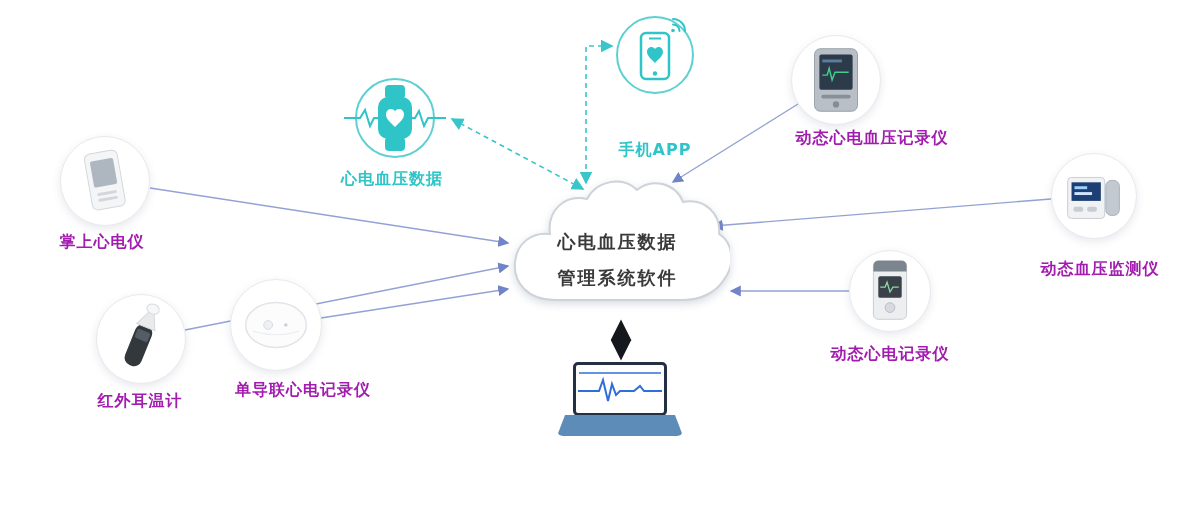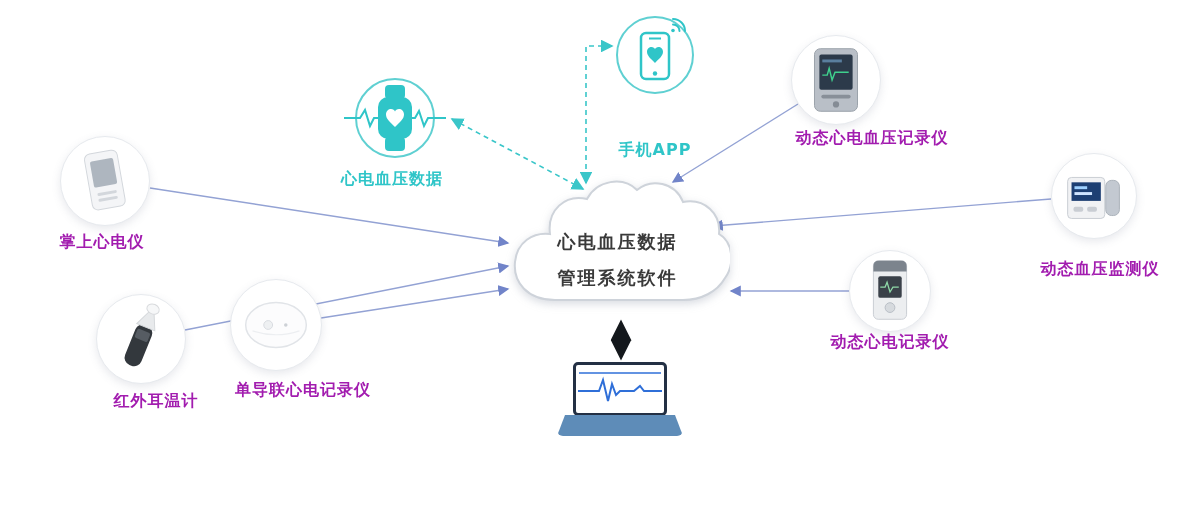--- a/index.html
+++ b/index.html
@@ -175,21 +175,21 @@
   <div class="device-circle" style="left:96px; top:294px; width:90px; height:90px;">
     <svg width="90" height="90" viewBox="0 0 90 90">
       <g transform="rotate(22 45 45)">
         <rect x="36" y="30" width="18" height="44" rx="8" fill="#33383d"></rect>
         <rect x="38" y="36" width="14" height="10" rx="2" fill="#565c63"></rect>
         <path d="M45 10 L55 32 L35 32 Z" fill="#e8eaec" stroke="#d5d8db"></path>
         <ellipse cx="45" cy="12" rx="6.5" ry="5" fill="#f6f7f8" stroke="#d8dadd"></ellipse>
       </g>
     </svg>
   </div>
-  <div class="node-label label-blue" style="left:156px; top:391px;">红外耳温计</div>
+  <div class="node-label label-blue" style="left:140px; top:391px;">红外耳温计</div>
 
   <div class="device-circle" style="left:230px; top:279px; width:92px; height:92px;">
     <svg width="92" height="92" viewBox="0 0 92 92">
       <ellipse cx="46" cy="46" rx="31" ry="23" fill="#fcfcfd" stroke="#e1e4e8" stroke-width="1.5"></ellipse>
       <circle cx="38" cy="46" r="4.5" fill="#eef0f2" stroke="#d8dbe0"></circle>
       <circle cx="56" cy="46" r="1.8" fill="#cdd1d6"></circle>
       <path d="M22 52 q24 8 48 0" fill="none" stroke="#eceef1" stroke-width="1.2"></path>
     </svg>
   </div>
   <div class="node-label label-blue" style="left:295px; top:380px;margin-left:8px;">单导联心电记录仪</div>
@@ -221,21 +221,21 @@
 
   <div class="device-circle" style="left:849px; top:250px; width:82px; height:82px;">
     <svg width="82" height="82" viewBox="0 0 82 82">
       <rect x="24" y="10" width="34" height="60" rx="5" fill="#eceef0" stroke="#c8cdd3"></rect>
       <path d="M24 15 a5 5 0 0 1 5 -5 h24 a5 5 0 0 1 5 5 v6 h-34 Z" fill="#7c848d"></path>
       <rect x="29" y="26" width="24" height="22" rx="2" fill="#3a4149"></rect>
       <polyline points="31,37 36,37 38,32 41,42 44,37 50,37" fill="none" stroke="#8fd9a8" stroke-width="1.3"></polyline>
       <circle cx="41" cy="58" r="5" fill="#d6dade" stroke="#b7bdc4"></circle>
     </svg>
   </div>
-  <div class="node-label label-blue" style="left:890px; top:332px;">动态心电记录仪</div>
+  <div class="node-label label-blue" style="left:890px; top:344px;">动态心电记录仪</div>
 
   <div class="laptop-screen">
     <svg width="88" height="48" viewBox="0 0 88 48">
       <line x1="3" y1="8" x2="85" y2="8" stroke="#2f6fd8" stroke-width="1.5"></line>
       <polyline points="2,26 18,26 23,26 27,15 32,36 36,19 40,30 44,26 58,26 64,21 68,26 86,26" fill="none" stroke="#2f6fd8" stroke-width="2"></polyline>
     </svg>
   </div>
   <div class="laptop-base"></div>
 
 </div>

